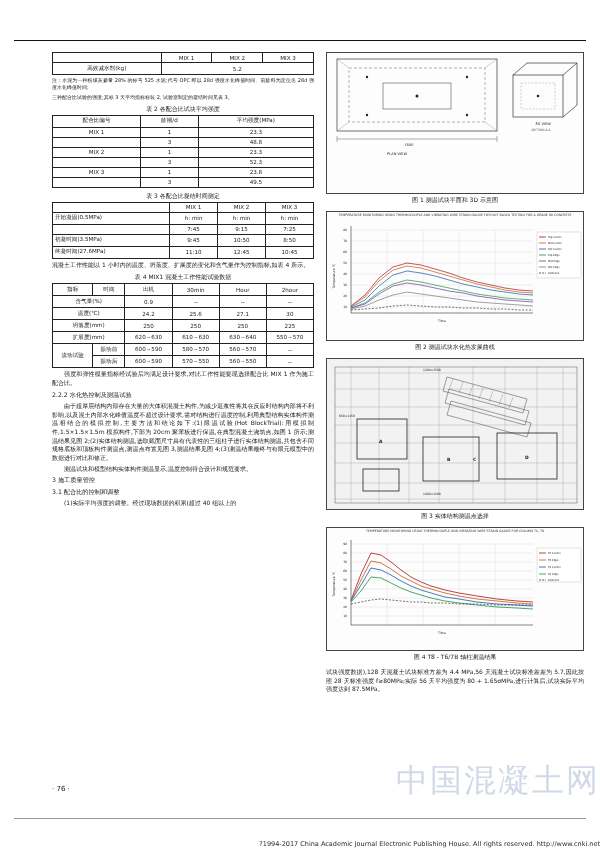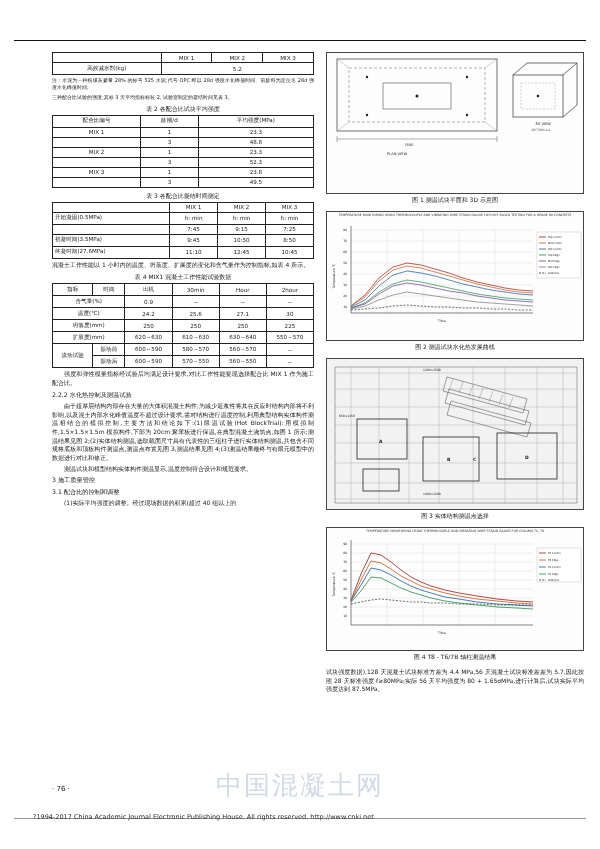--- a/index.html
+++ b/index.html
@@ -28,26 +28,26 @@
   .ind{text-indent:12px;}
   .hd{font-size:6.2px;margin:3px 0 1px;}
 
   
   .figbox{border:0.8px solid #444;background:#fdfdfd;position:relative;overflow:hidden;}
   .figcap{text-align:center;font-size:6px;margin:2px 0 6px;}
   .figtitle{font-size:3.2px;text-align:center;color:#333;line-height:1.2;padding-top:2px;}
 
   
   .watermark{
-    position:absolute;left:0;right:0;bottom:46px;text-align:center;
-    font-size:26px;color:#cfd8e6;font-family:"DejaVu Sans","Liberation Sans",sans-serif;
+    position:absolute;left:0;right:0;bottom:46px;text-align:right;
+    font-size:32px;color:#cfd8e6;font-family:"DejaVu Sans","Liberation Sans",sans-serif;
     letter-spacing:2px;opacity:.95;
   }
   .footer{
-    position:absolute;left:0;right:0;bottom:28px;text-align:left;
+    position:absolute;left:0;right:0;bottom:1px;text-align:right;
     font-size:6.5px;color:#2b2b2b;padding-left:33px;
   }
   .footrule{position:absolute;left:14px;right:14px;bottom:30px;height:1px;background:#999;}
   .pagenum{position:absolute;left:52px;bottom:56px;font-size:7px;}
 </style>
 </head>
 <body>
 
 <div class="page">
 

